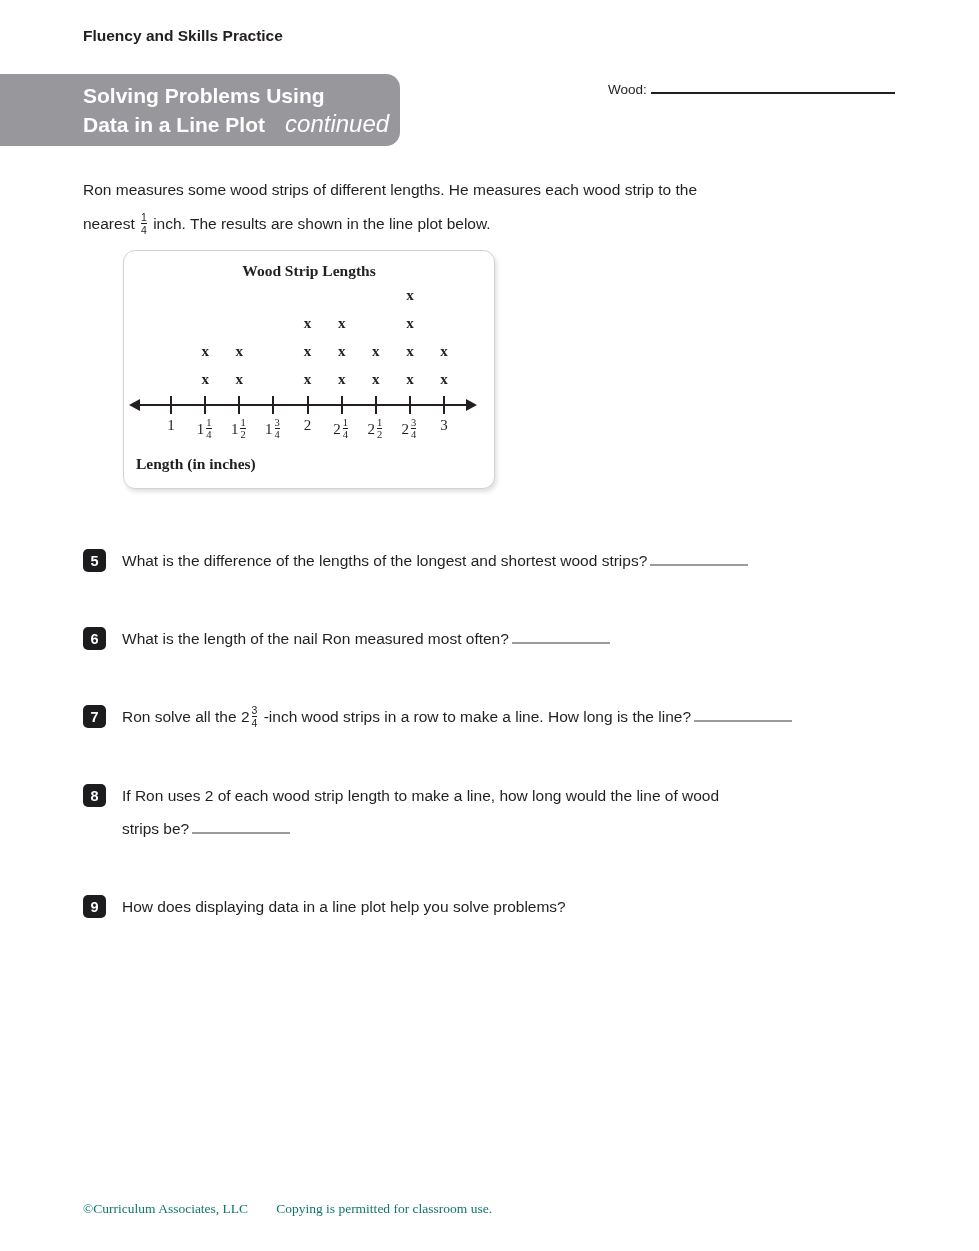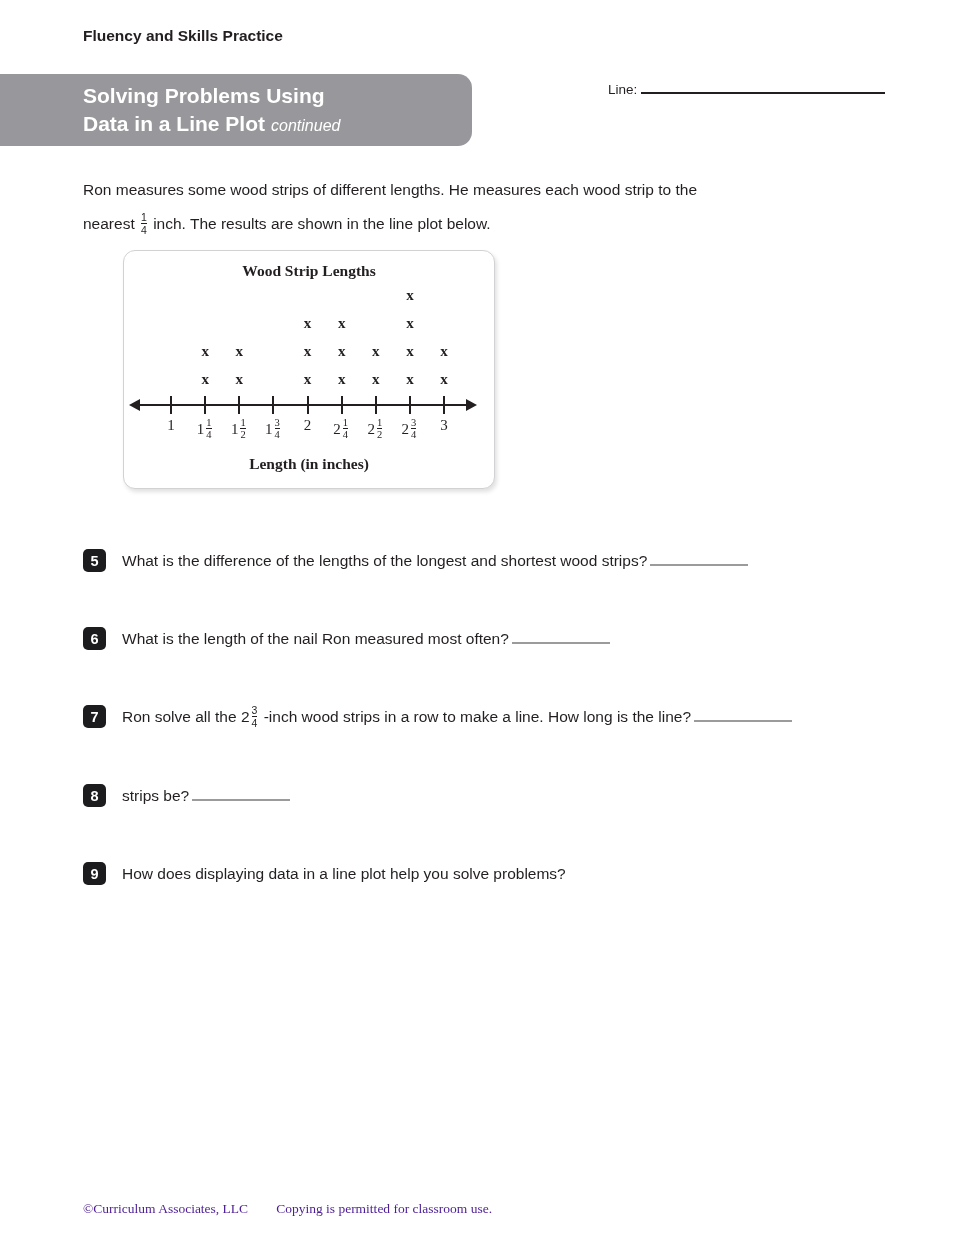--- a/index.html
+++ b/index.html
@@ -2,24 +2,24 @@
 <html><head>
 <meta charset="utf-8">
 <style>
   * { margin:0; padding:0; box-sizing:border-box; }
   html,body { background:#ffffff; }
   body { font-family:"Liberation Sans", sans-serif; color:#231f20; }
   .page { position:relative; width:979px; height:1251px; background:#fff; overflow:hidden;padding-left:46px; }
 
   .eyebrow { position:absolute; left:83px; top:27px; font-size:15.5px; font-weight:bold; }
 
-  .banner { position:absolute; left:0; top:74px; width:472px; height:72px;
+  .banner { position:absolute; left:0; top:74px; width:400px; height:72px;
             border-radius:0 14px 14px 0; padding:8px 0 0 83px; }
   .banner .line { color:#fff; font-size:21px; font-weight:bold; line-height:28px; }
-  .banner .suffix { font-weight:normal; font-style:italic; font-size:16px; margin-left:6px; }
+  .banner .suffix { font-weight:normal; font-style:italic; font-size:24px; margin-left:20px; }
 
   .name-row { position:absolute; left:608px; top:80px; font-size:13.5px; }
   .name-blank { display:inline-block; width:244px; height:14px; border-bottom:2px solid #231f20; margin-left:4px; }
 
   .intro { position:absolute; left:83px; top:173px; width:760px; font-size:15.5px; line-height:34px; }
 
   
   .panel { position:absolute; left:123px; top:250px; width:372px; height:239px;
            background:#fff; border:1.5px solid #d2d2d4; border-radius:12px;
            box-shadow:2px 3px 4px rgba(0,0,0,0.12); }
@@ -29,59 +29,59 @@
   .axis-line { position:absolute; top:153px; left:14px; width:330px; height:2px; background:#231f20; }
   .arrow { position:absolute; top:148px; width:0; height:0;
            border-top:6px solid transparent; border-bottom:6px solid transparent; }
   .arrow.left { left:5px; border-right:11px solid #231f20; }
   .arrow.right { left:342px; border-left:11px solid #231f20; }
   .tick { position:absolute; top:145px; width:2px; height:18px; background:#231f20; }
   .x-col { position:absolute; bottom:95px; width:28px; display:flex; flex-direction:column; justify-content:flex-end; }
   .x-mark { height:28px; line-height:28px; text-align:center; font-weight:bold; font-size:15px; }
   .tick-label { position:absolute; top:167px; width:36px; display:flex; justify-content:center; align-items:center;
                 font-size:15px; }
-  .x-axis-label { position:absolute; top:204px; left:0; width:100%; text-align:center;
+  .x-axis-label { position:absolute; top:204px; left:12px; width:100%; 
                   font-size:15.5px; font-weight:bold; }
 
   
   .mfrac { display:inline-flex; align-items:center; vertical-align:middle; position:relative; top:-1px; }
   .mfrac .whole { font-size:inherit; }
   .mfrac .stack { display:inline-flex; flex-direction:column; text-align:center; margin:0 2px 0 2px; }
   .mfrac .stack .num { font-size:10.5px; line-height:11px; font-weight:inherit; }
   .mfrac .stack .den { font-size:10.5px; line-height:12px; border-top:1.2px solid #231f20; font-weight:inherit; }
 
   
   .questions { position:absolute; left:83px; top:544px; width:830px; }
   .question { display:flex; align-items:flex-start; gap:8px; margin-bottom:45px; }
   .badge { flex:0 0 23px; width:23px; height:23px; margin-top:5px; border-radius:5px;
            color:#fff; font-size:14.5px; font-weight:bold;
            display:flex; align-items:center; justify-content:center; }
   .q-text { font-size:15.5px; line-height:33px;margin-left:8px; }
   .answer-blank { display:inline-block; width:98px; height:13px; border-bottom:2px solid #9b9b9b; margin-left:3px; }
 
   .footer { position:absolute; left:83px; top:1201px; font-family:"Liberation Serif", serif;
-            font-size:13.5px; color:#4c1d95; }
+            font-size:13.5px; color:#0f766e; }
   .footer .sep { display:inline-block; width:28px; }
 </style>
 </head>
 <body>
 
 <div class="page">
 
   <div class="eyebrow">Fluency and Skills Practice</div>
 
   <div class="banner" style="background: rgb(152, 151, 155);">
     <div class="line">Solving Problems Using</div>
     <div class="line">
       <span>Data in a Line Plot</span><span class="suffix">continued</span>
     </div>
   </div>
 
   <div class="name-row">
-    <span>Line:</span><span class="name-blank"></span>
+    <span>Wood:</span><span class="name-blank"></span>
   </div>
 
   <div class="intro">
       <div><span>Ron measures some wood strips of different lengths. He measures each wood strip to the</span></div>
       <div><span>nearest </span><span class="mfrac">
           <span class="stack">
             <span class="num">1</span>
             <span class="den">4</span>
           </span>
         </span><span> inch. The results are shown in the line plot below.</span></div>
@@ -230,20 +230,21 @@
               <span class="stack">
                 <span class="num">3</span>
                 <span class="den">4</span>
               </span>
             </span><span> -inch wood strips in a row to make a line. How long is the line?</span><span class="answer-blank"></span></div>
         </div>
       </div>
       <div class="question">
         <div class="badge" style="background: rgb(28, 28, 30);">8</div>
         <div class="q-text">
+          <div><span>If Ron uses 2 of each wood strip length to make a line, how long would the line of wood</span></div>
           <div><span>strips be?</span><span class="answer-blank"></span></div>
         </div>
       </div>
       <div class="question">
         <div class="badge" style="background: rgb(28, 28, 30);">9</div>
         <div class="q-text">
           <div><span>How does displaying data in a line plot help you solve problems?</span></div>
         </div>
       </div>
     </div>

